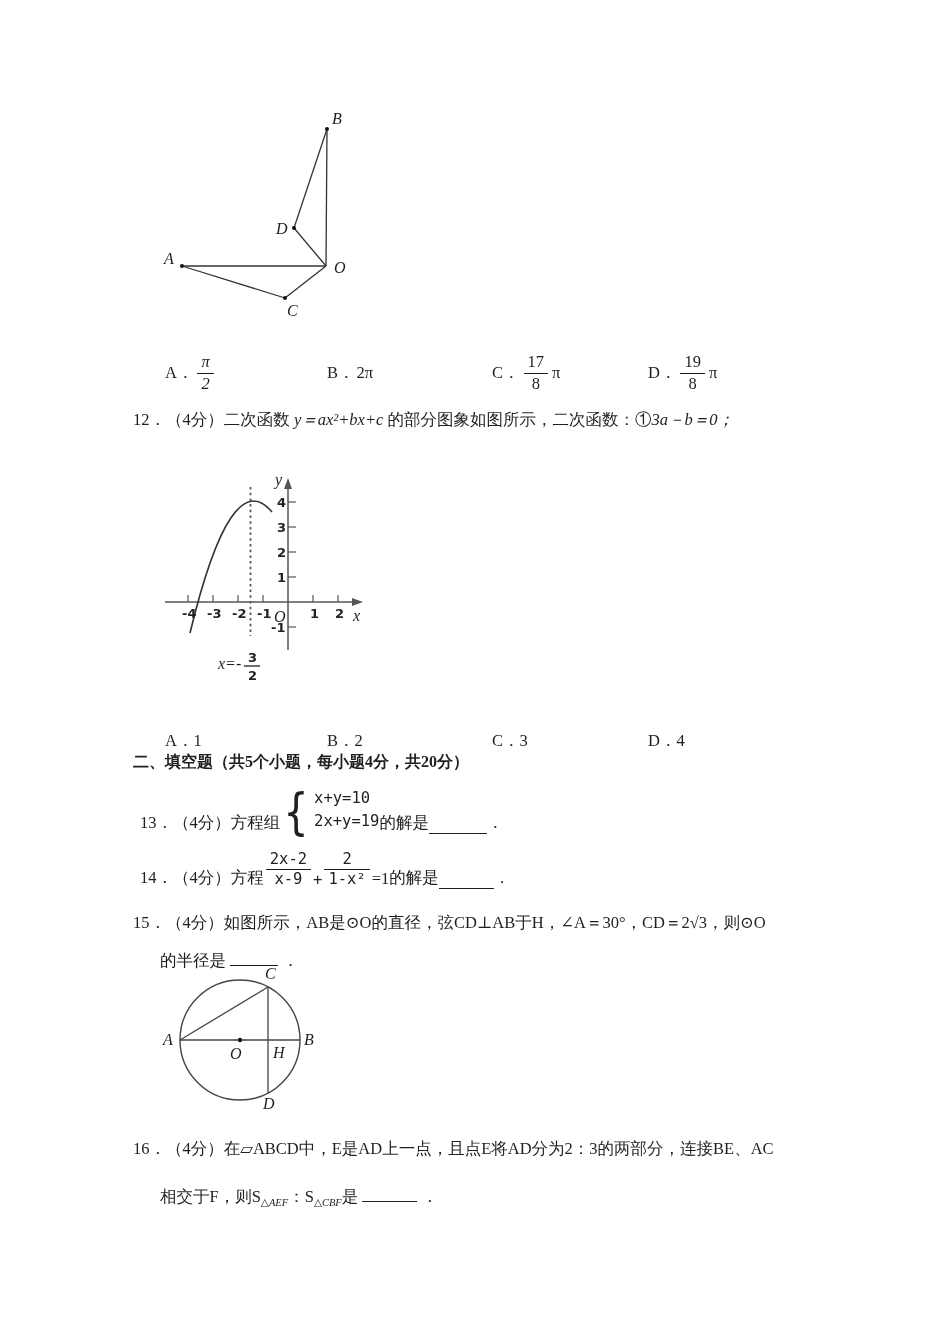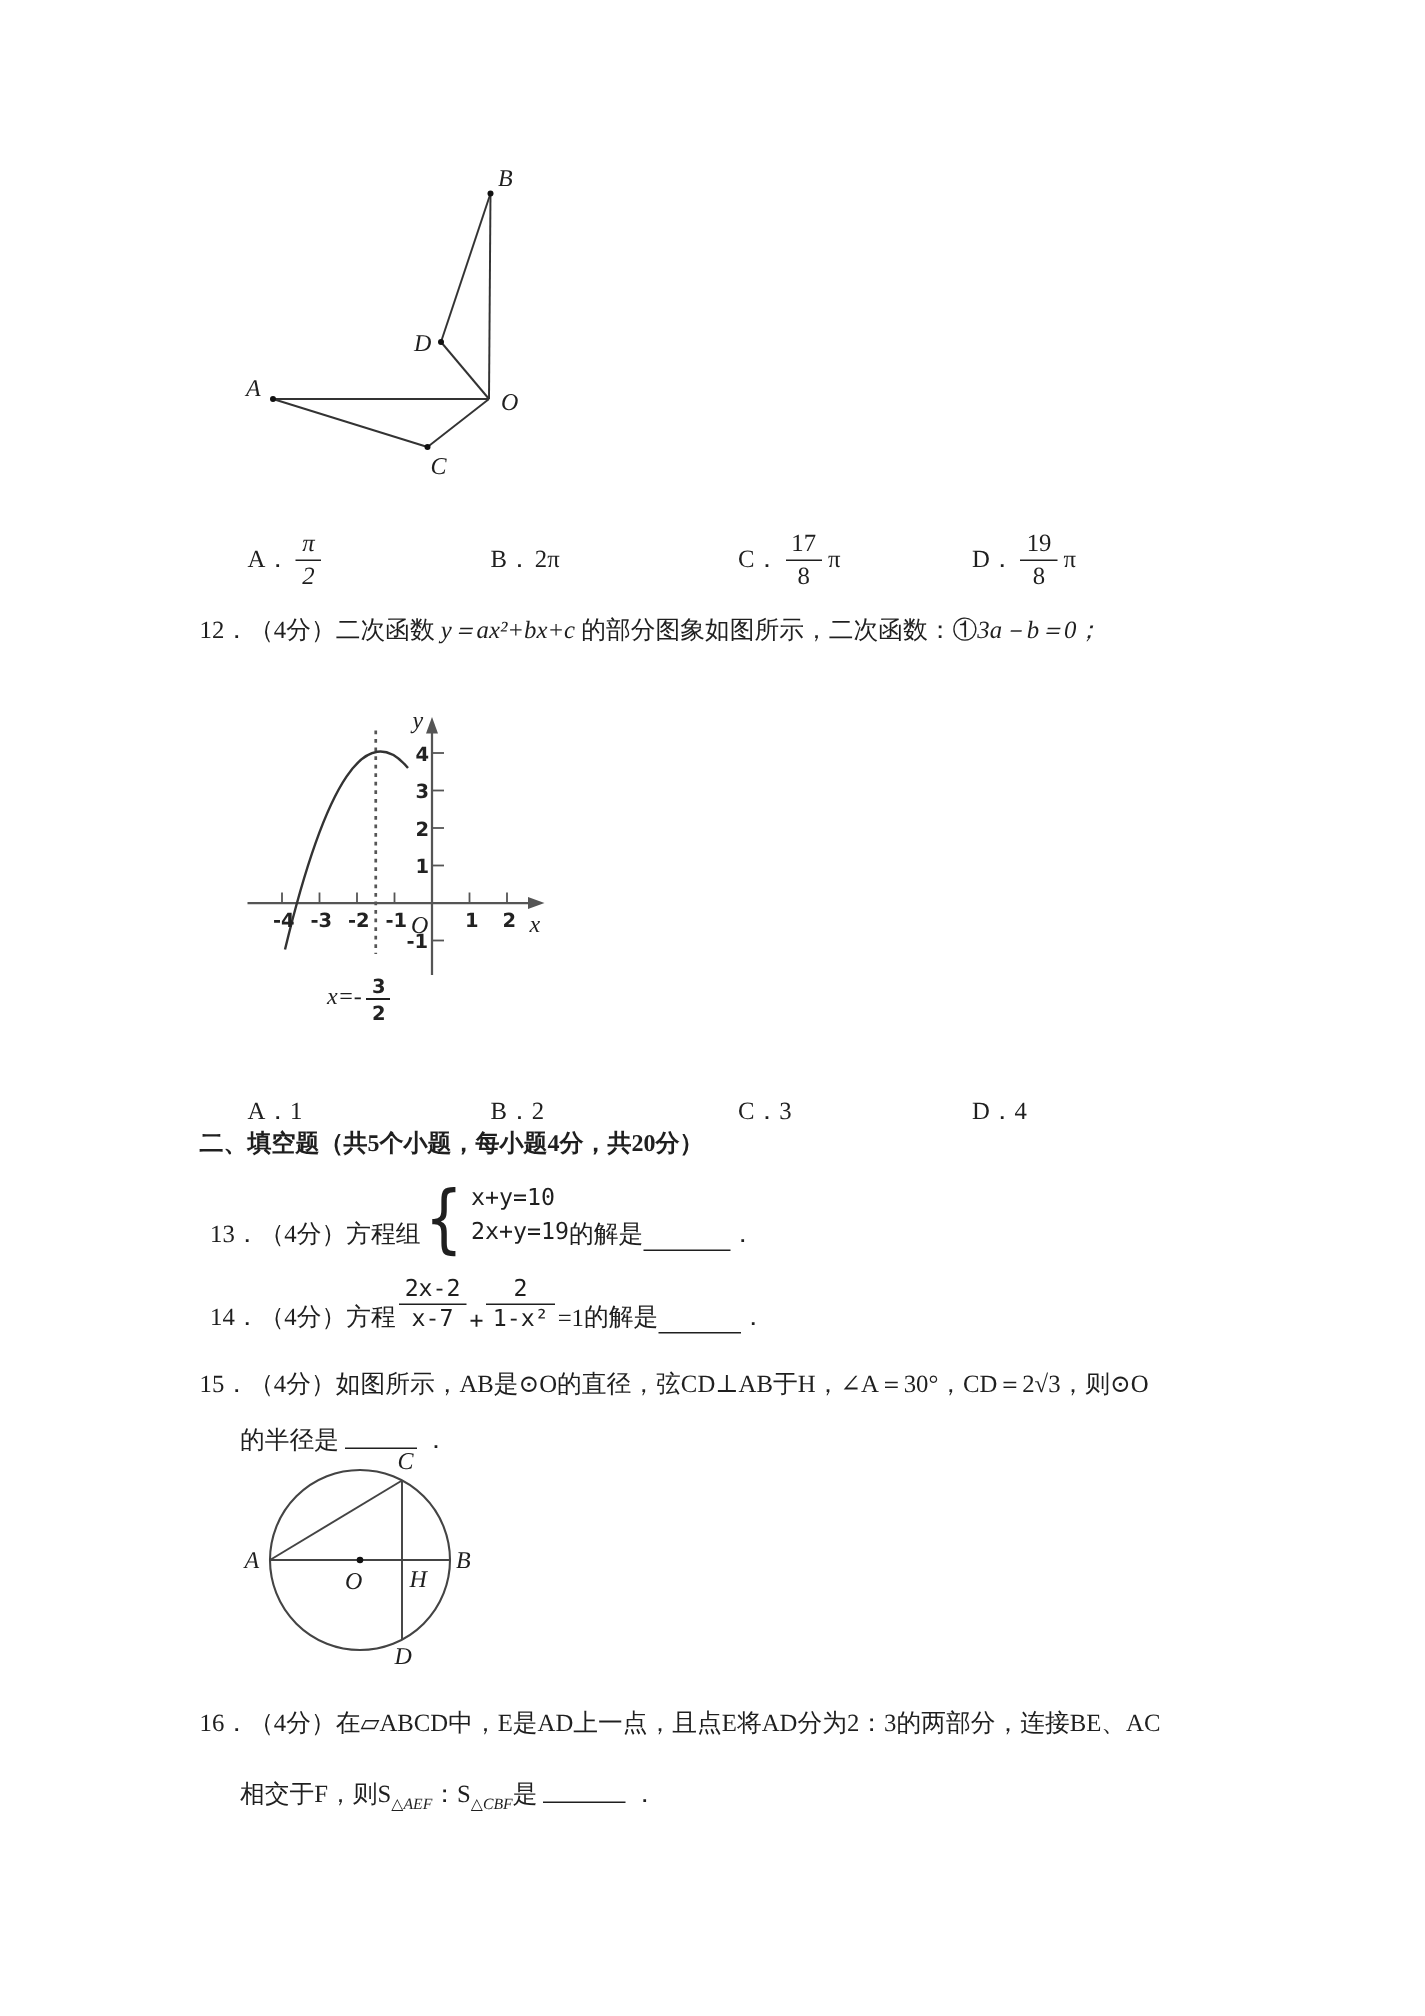--- a/index.html
+++ b/index.html
@@ -156,21 +156,21 @@
     </span>
     <span>的解是</span>
     <span class="blank" style="width:58px;"></span>
     <span>．</span>
   </div>
 
   <div class="abs flexline" style="left:140px; top:851px;">
     <span>14．（4分）方程</span>
     <span class="frac mono">
       <span class="num">2x-2</span>
-      <span class="den">x-7</span>
+      <span class="den">x-9</span>
     </span>
     <span class="mono">+</span>
     <span class="frac mono">
       <span class="num">2</span>
       <span class="den">1-x²</span>
     </span>
     <span>=1 </span>
     <span>的解是</span>
     <span class="blank" style="width:55px;"></span>
     <span>．</span>

